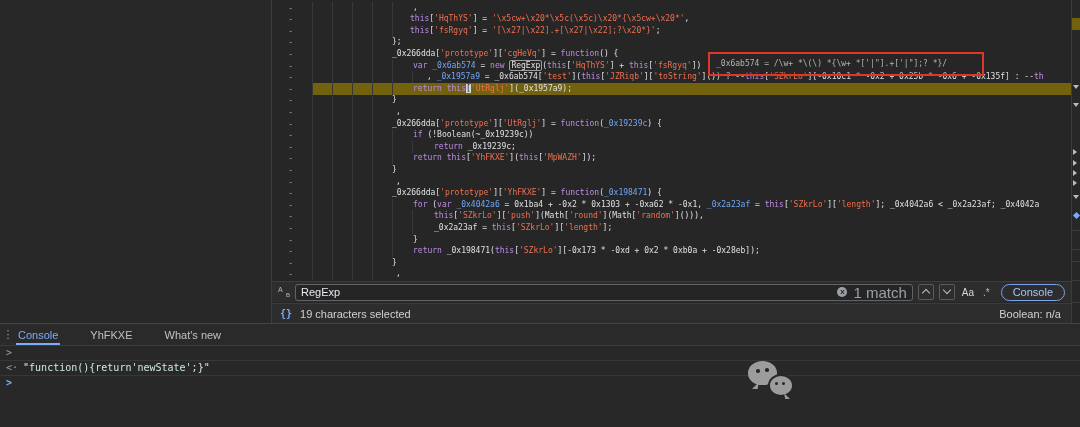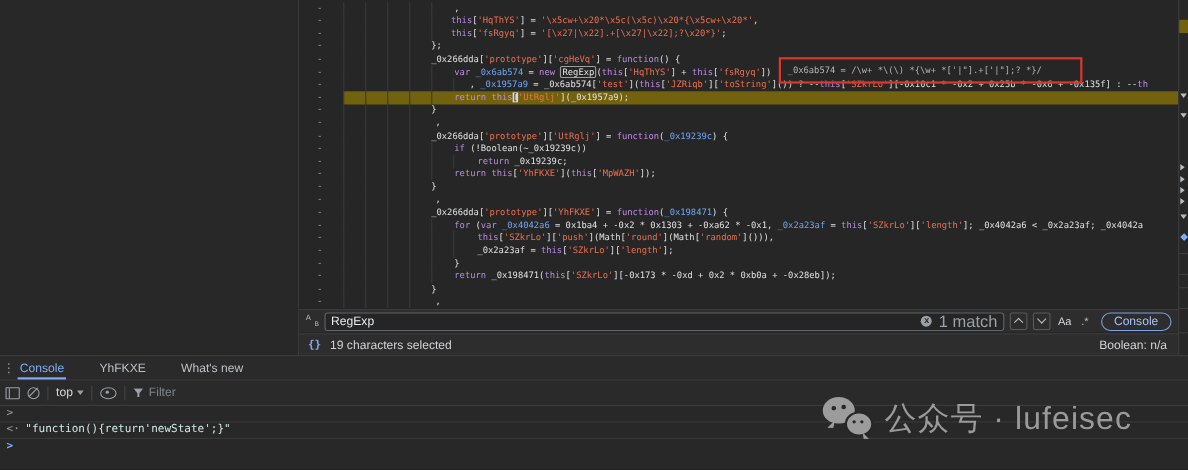--- a/index.html
+++ b/index.html
@@ -172,36 +172,20 @@
       <div class="strip-sep" style="top: 302px;"></div>
     </div>
 
   <div id="console-drawer">
     <div id="console-tabs">
       <span id="kebab-icon">⋮</span>
       <span class="tab active">Console</span>
       <span class="tab">YhFKXE</span>
       <span class="tab">What's new</span>
     </div>
-    <div id="console-toolbar">
-      <span id="sidebar-icon"></span>
-      <span id="clear-console-icon"></span>
-      <span class="tb-sep"></span>
-      <span id="context-select">
-        <span>top</span>
-        <span id="context-caret"></span>
-      </span>
-      <span class="tb-sep"></span>
-      <span id="eye-icon"></span>
-      <span class="tb-sep"></span>
-      <span id="filter-box">
-        <span id="funnel-icon"></span>
-        <span id="filter-placeholder">Filter</span>
-      </span>
-    </div>
     <div id="console-log">
       <div class="con-row">
         <span class="con-prefix">&gt;</span>
       </div>
       <div class="con-row">
         <span class="con-prefix">&lt;·</span>
         <span id="console-result">"function(){return'newState';}"</span>
       </div>
       <div class="con-row" style="border-bottom:none">
         <span class="con-prefix prompt-chevron">&gt;</span>
@@ -213,16 +197,15 @@
     <span id="wechat-icon">
       <span class="bub-big">
           <span class="eye-dot" style="left:8px;top:8px"></span>
           <span class="eye-dot" style="left:17px;top:7px"></span>
         </span>
       <span class="bub-small">
           <span class="eye-dot" style="left:5px;top:6px;width:3px;height:3px"></span>
           <span class="eye-dot" style="left:12px;top:6px;width:3px;height:3px"></span>
         </span>
     </span>
-    <span id="watermark-text">公众号 · lufeisec</span>
   </div>
 
 </div>
 
 </body></html>

